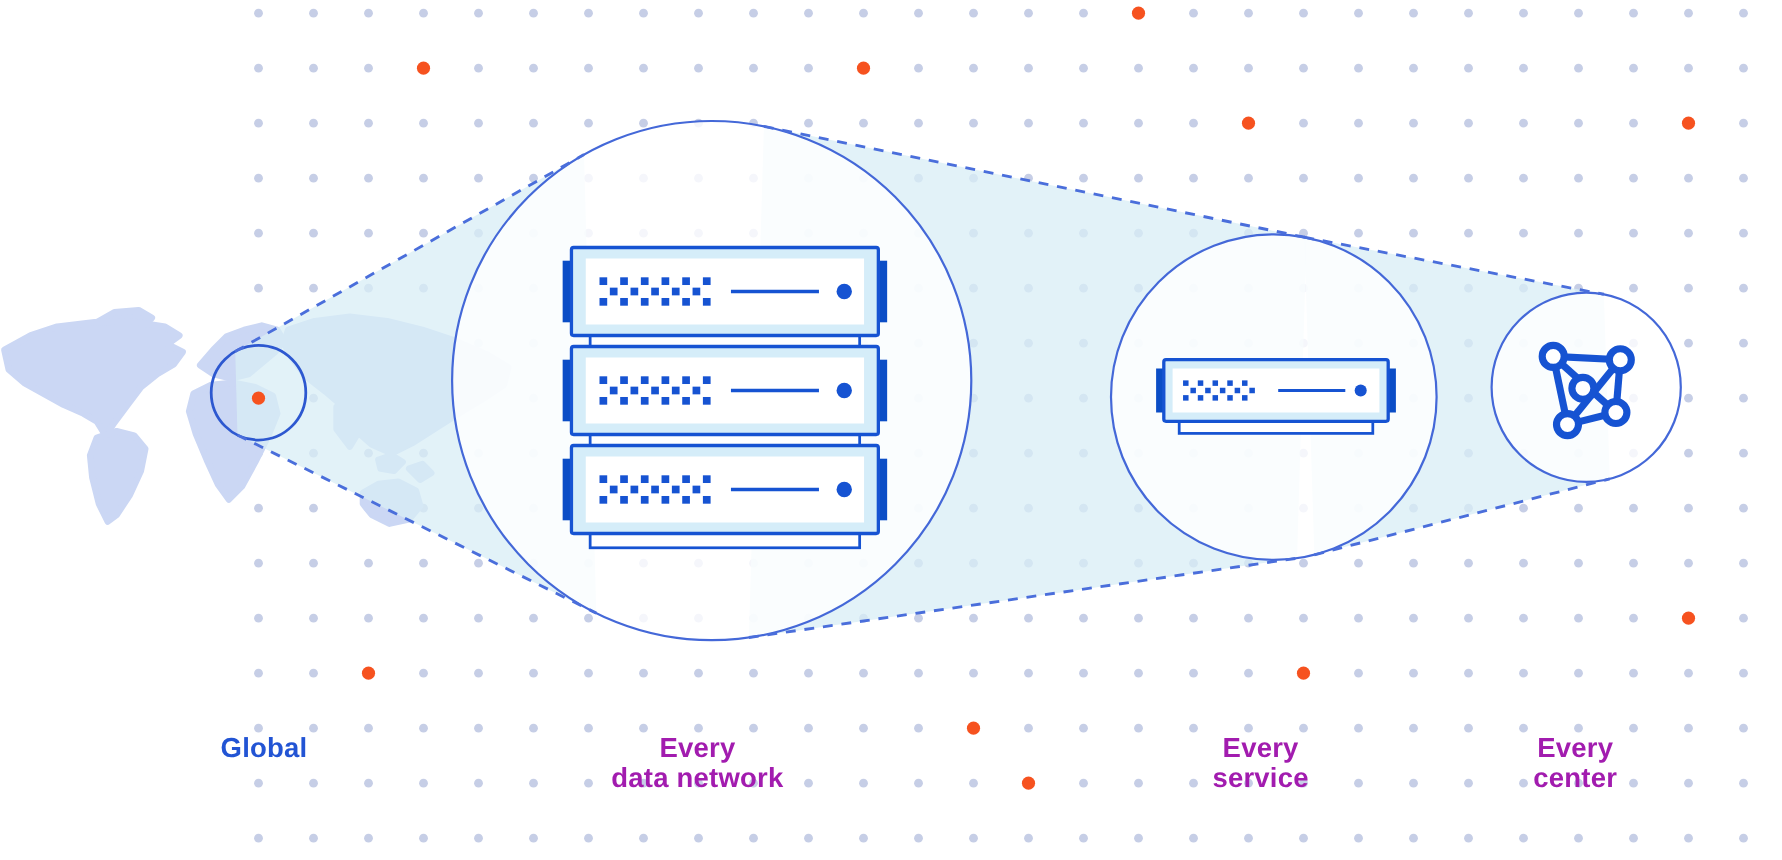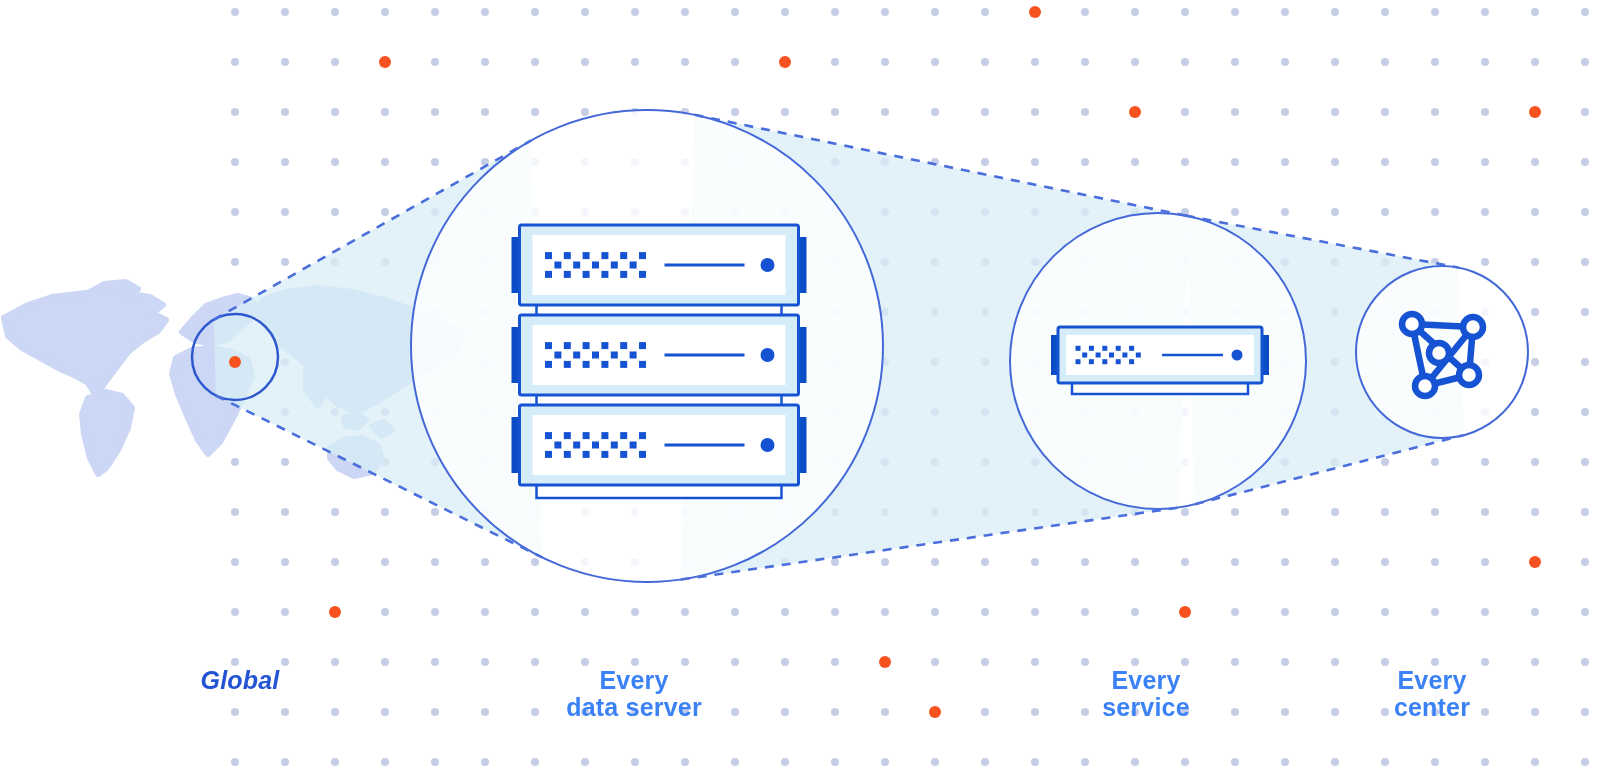--- a/index.html
+++ b/index.html
@@ -1,22 +1,22 @@
 <!DOCTYPE html>
 <html><head>
 <meta charset="utf-8">
 <style>
   html,body{margin:0;padding:0;background:#ffffff;}
   #canvas{position:relative;width:1620px;height:782px;overflow:hidden;background:#fff;
           font-family:"Liberation Sans", sans-serif;}
   #scene-svg{position:absolute;left:0;top:0;}
   .stage-label{position:absolute;width:320px;text-align:center;font-size:25px;font-weight:700;
                line-height:27px;letter-spacing:0.2px;}
-  .label-blue{color:#2254d4;font-style:italic;}
-  .label-dark{color:#3b82f6;}
+  .label-blue{color:#2254d4;}
+  .label-dark{color:#a21caf;}
 </style>
 </head>
 <body>
 
 <div id="canvas">
   <svg id="scene-svg" width="1620" height="782" viewBox="0 0 1620 782" xmlns="http://www.w3.org/2000/svg">
       <g>
         <circle cx="235" cy="12" r="4" fill="#c6cee6"></circle>
         <circle cx="285" cy="12" r="4" fill="#c6cee6"></circle>
         <circle cx="335" cy="12" r="4" fill="#c6cee6"></circle>
@@ -610,21 +610,21 @@
         <circle cx="1425" cy="386" r="10" fill="#fff" stroke="#1653d2" stroke-width="6.5"></circle>
         <circle cx="1439" cy="353" r="10" fill="#fff" stroke="#1653d2" stroke-width="6.5"></circle>
       </g>
     </svg>
 
   <div class="stage-label label-blue" style="left:80px;top:667px;">
     <div>Global</div>
   </div>
   <div class="stage-label label-dark" style="left:474px;top:667px;">
     <div>Every</div>
-    <div>data server</div>
+    <div>data network</div>
   </div>
   <div class="stage-label label-dark" style="left:986px;top:667px;">
     <div>Every</div>
     <div>service</div>
   </div>
   <div class="stage-label label-dark" style="left:1272px;top:667px;">
     <div>Every</div>
     <div>center</div>
   </div>
 </div>

